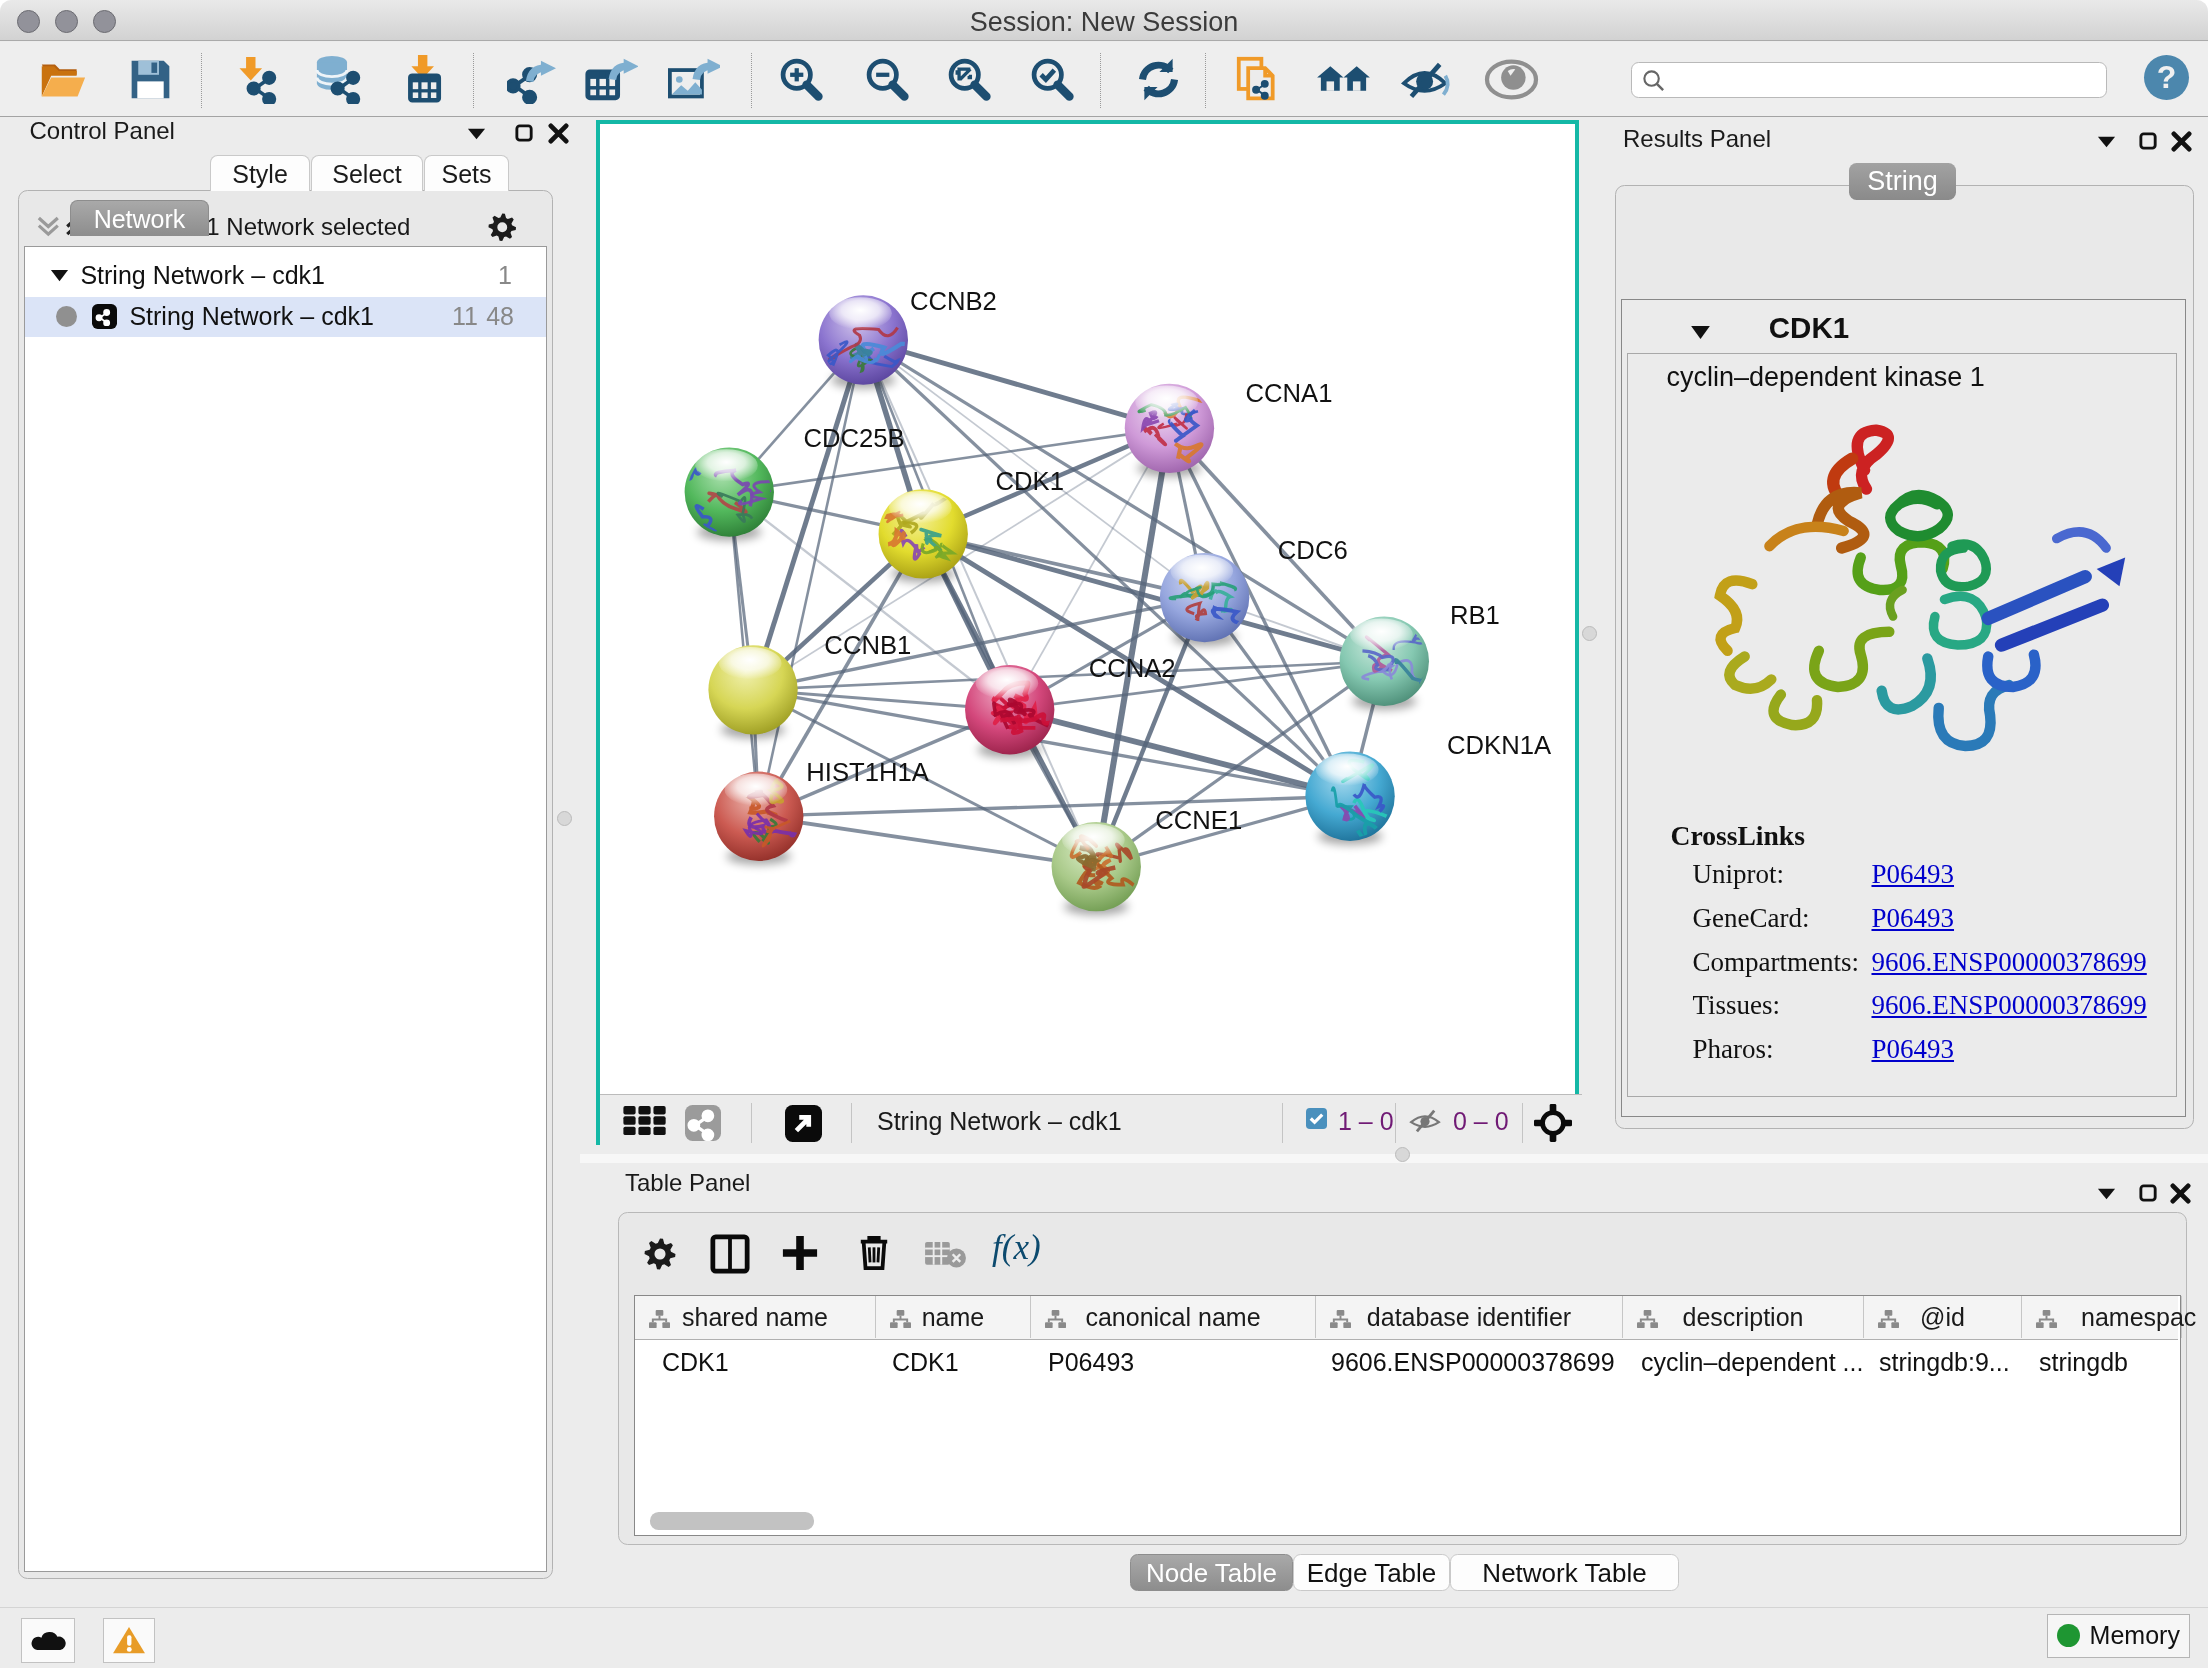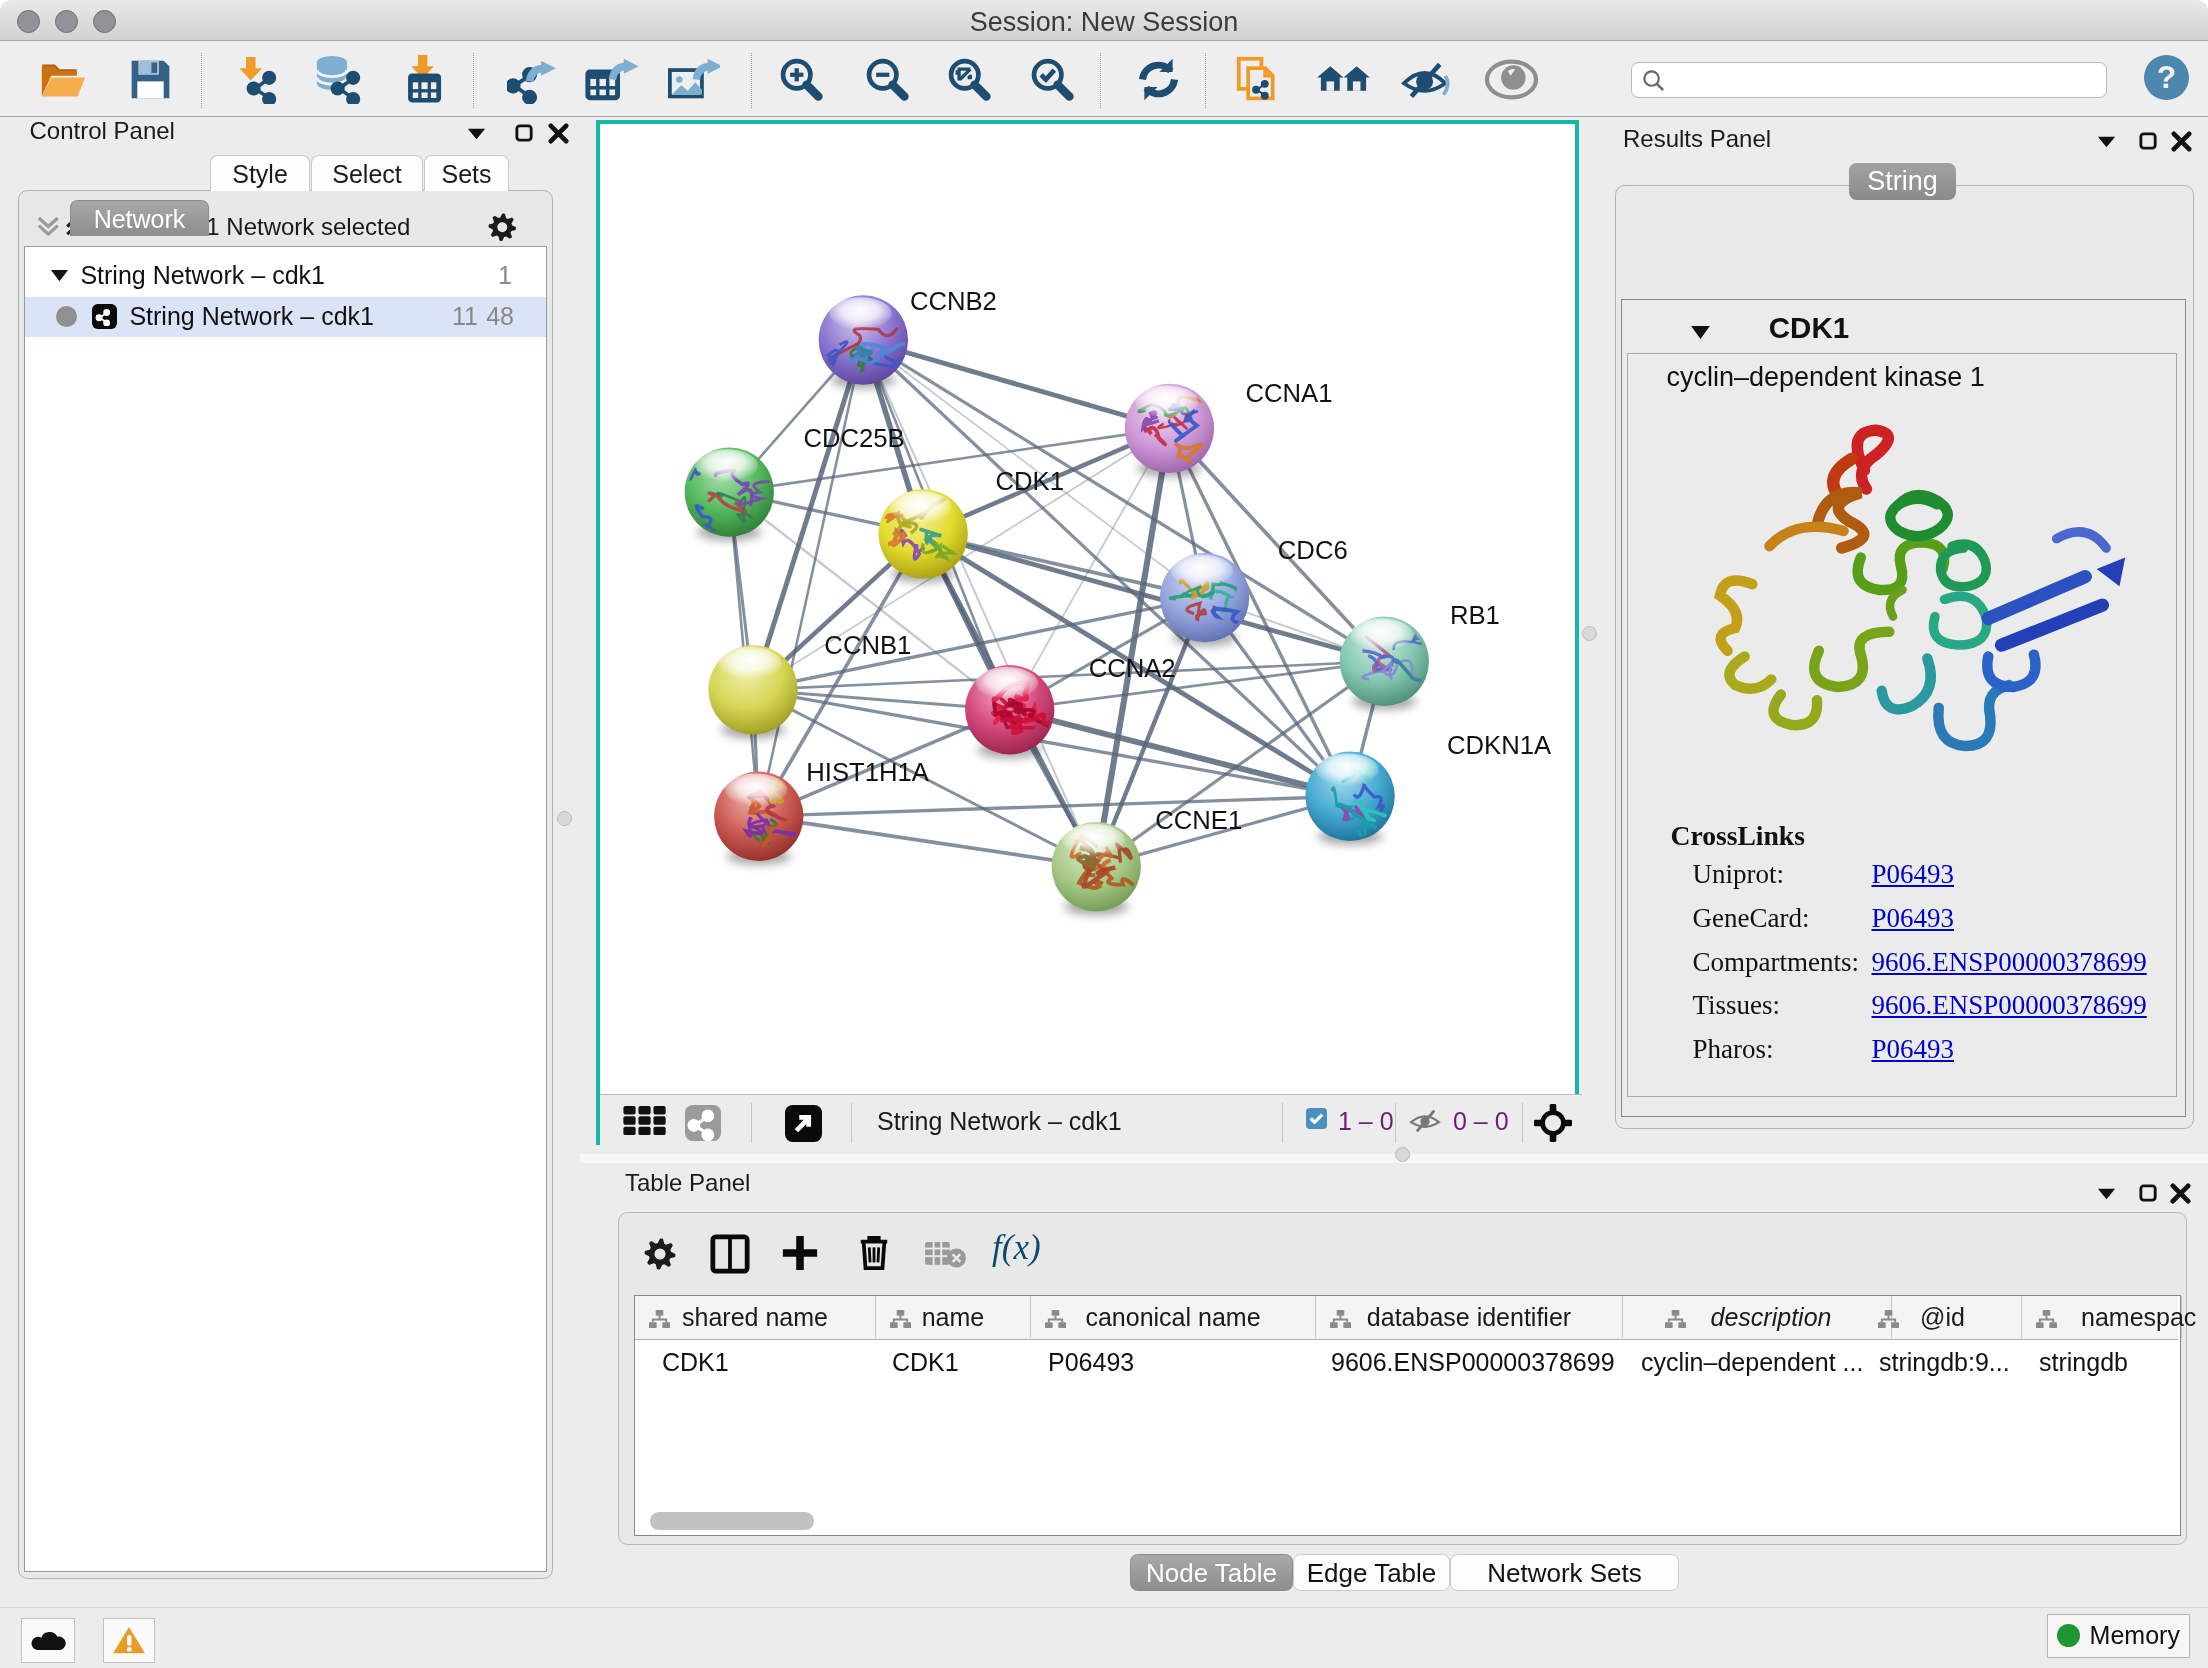--- a/index.html
+++ b/index.html
@@ -809,21 +809,21 @@
                   <rect x="8" y="1" width="8" height="6" rx="1"></rect>
                   <rect x="1" y="14" width="8" height="6" rx="1"></rect>
                   <rect x="15" y="14" width="8" height="6" rx="1"></rect>
                 </g>
                 <g stroke="#8a8a8a" stroke-width="2" fill="none">
                   <path d="M12 7 v4 M5 14 v-3 h14 v3"></path>
                 </g>
               </svg></span>
             <span>database identifier</span>
           </div>
-          <div class="hcell" style="left:1016px;width:241px;font-style:italic;">
+          <div class="hcell" style="left:988px;width:241px;">
             <span class="hic"><svg width="23" height="21" viewBox="0 0 24 22">
                 <g fill="#8a8a8a">
                   <rect x="8" y="1" width="8" height="6" rx="1"></rect>
                   <rect x="1" y="14" width="8" height="6" rx="1"></rect>
                   <rect x="15" y="14" width="8" height="6" rx="1"></rect>
                 </g>
                 <g stroke="#8a8a8a" stroke-width="2" fill="none">
                   <path d="M12 7 v4 M5 14 v-3 h14 v3"></path>
                 </g>
               </svg></span>
@@ -864,21 +864,21 @@
           <div class="dcell" style="left:1006px">cyclin–dependent ...</div>
           <div class="dcell" style="left:1244px">stringdb:9...</div>
           <div class="dcell" style="left:1404px">stringdb</div>
         </div>
     <div class="hscroll"></div>
   </div>
 </div>
 <div class="bottomtabs">
   <div class="btab sel" style="width:163px">Node Table</div>
   <div class="btab" style="width:157px">Edge Table</div>
-  <div class="btab last" style="width:229px">Network Sets</div>
+  <div class="btab last" style="width:229px">Network Table</div>
 </div>
 </div>
 <div class="bottombar">
 <div class="bbtn" style="left:21px;width:54px">
       <svg width="36" height="27" viewBox="0 0 38 28">
         <path d="M10 24 a7 7 0 1 1 2-13 a9 8 0 0 1 17-1 a6 6 0 1 1 3 14 z" fill="#111"></path>
       </svg>
     </div>
 <div class="bbtn" style="left:103px;width:52px">
       <svg width="34" height="30" viewBox="0 0 36 32">

